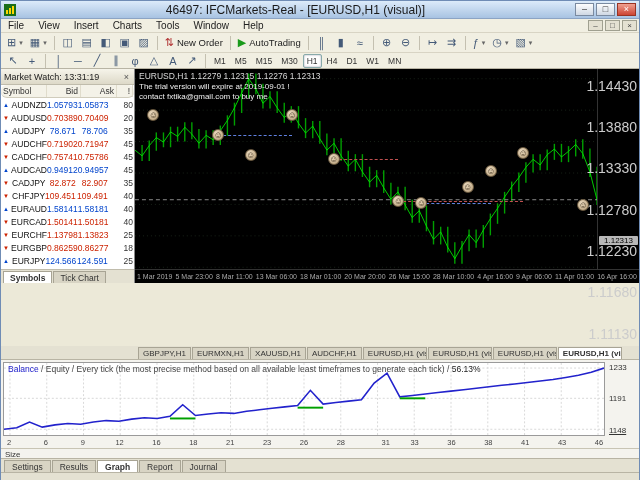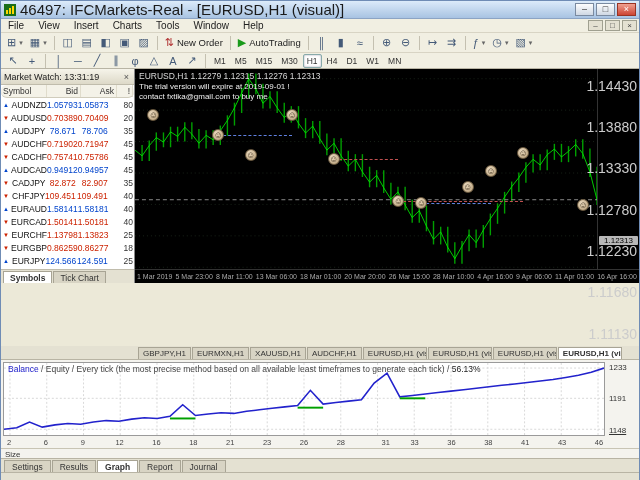--- a/index.html
+++ b/index.html
@@ -2,21 +2,21 @@
 <html><head>
 <meta charset="utf-8">
 <style>
   *{margin:0;padding:0;box-sizing:border-box;}
   html,body{width:640px;height:480px;overflow:hidden;}
   body{font-family:"Liberation Sans",sans-serif;font-size:11px;background:#d4d0c8;color:#111;}
   .window{position:absolute;left:0;top:0;width:640px;height:480px;background:#ece9d8;border:1px solid #6f8cb5;}
 
   
   .titlebar{position:absolute;left:0;top:0;width:100%;height:18px;background:linear-gradient(#dcebfa,#a8c3e2);display:flex;align-items:center;padding:0 3px;gap:4px;border-bottom:1px solid #8ca4c4;}
-  .title-text{font-size:15px;color:#1a1a1a;white-space:nowrap;overflow:hidden;flex:1;}
+  .title-text{font-size:12px;color:#1a1a1a;white-space:nowrap;overflow:hidden;flex:1;text-align:center;}
   .win-controls{display:flex;gap:2px;}
   .wbtn{width:19px;height:13px;border:1px solid #7a8aa0;background:linear-gradient(#fdfdfd,#cfd8e4);font-size:9px;line-height:11px;text-align:center;color:#333;}
   .wbtn.close{background:linear-gradient(#f0a090,#cc4433);color:#fff;border-color:#993322;}
 
   
   .menubar{position:absolute;left:0;top:18px;width:100%;height:14px;background:#f1efe2;display:flex;align-items:center;border-bottom:1px solid #d8d4c4;}
   .menu-item{padding:0 7px;font-size:10px;color:#222;}
   .menu-spacer{flex:1;}
   .cbtn{width:15px;height:11px;border:1px solid #a0a090;background:#e4e1d2;font-size:8px;line-height:9px;text-align:center;color:#444;margin-right:2px;}
 

